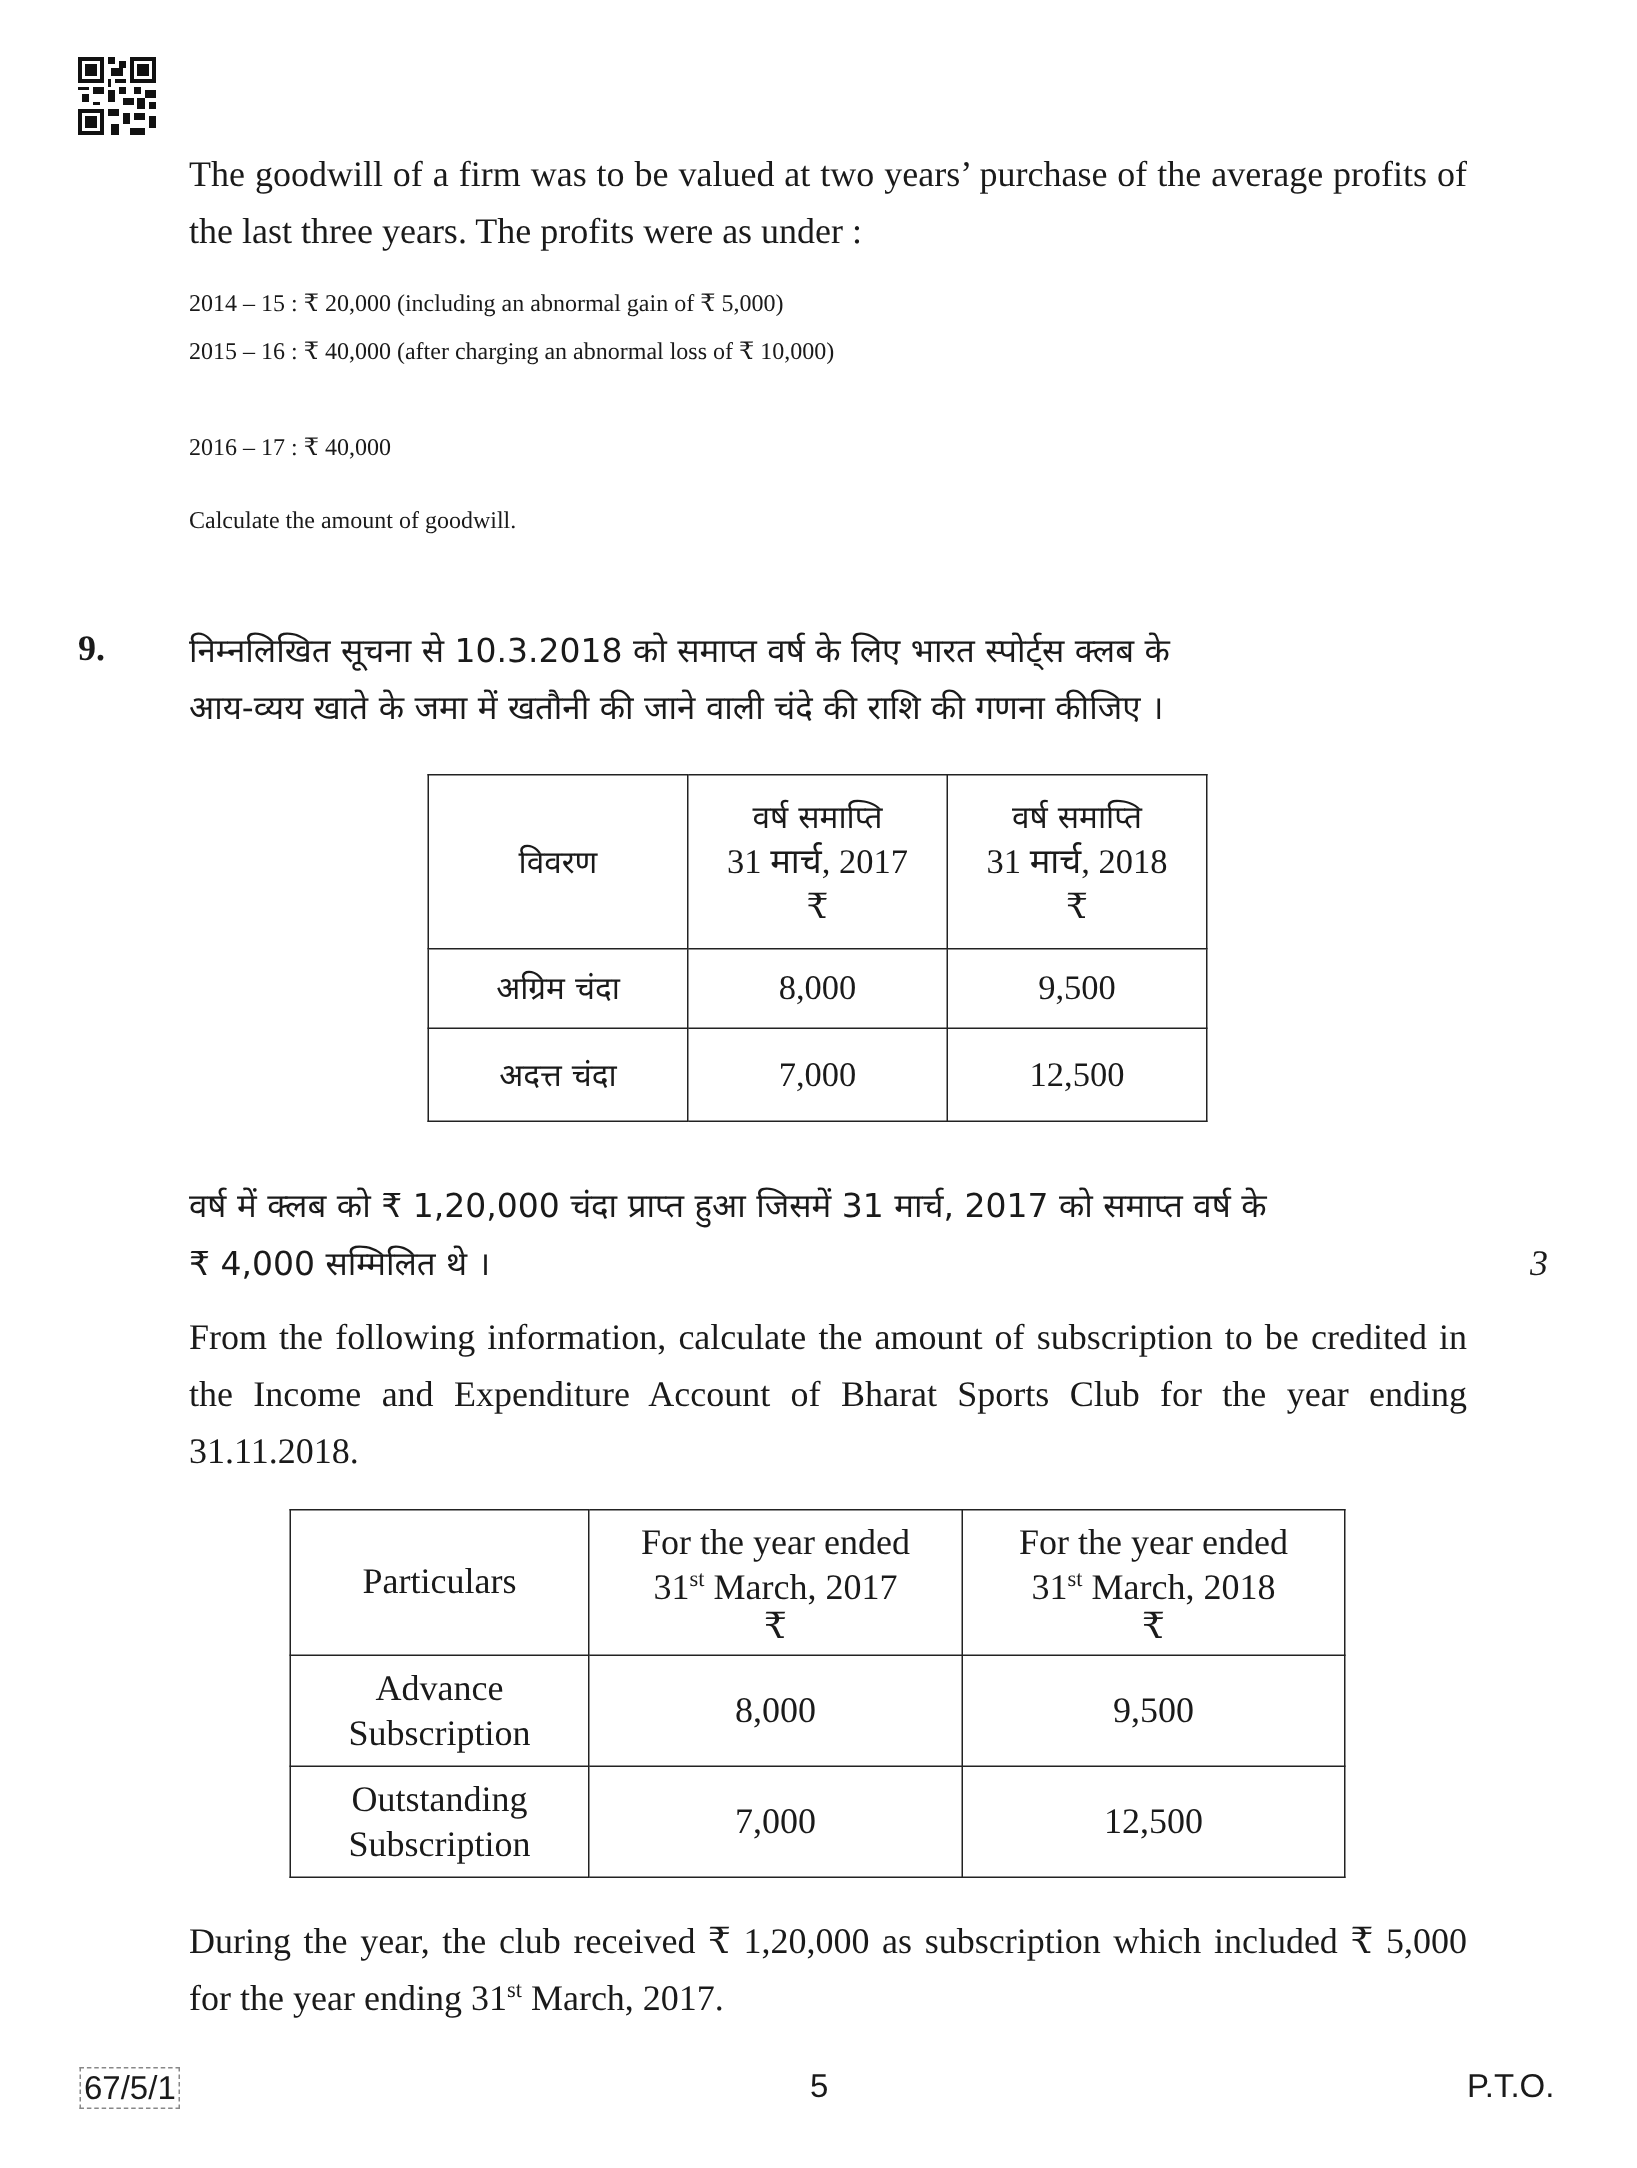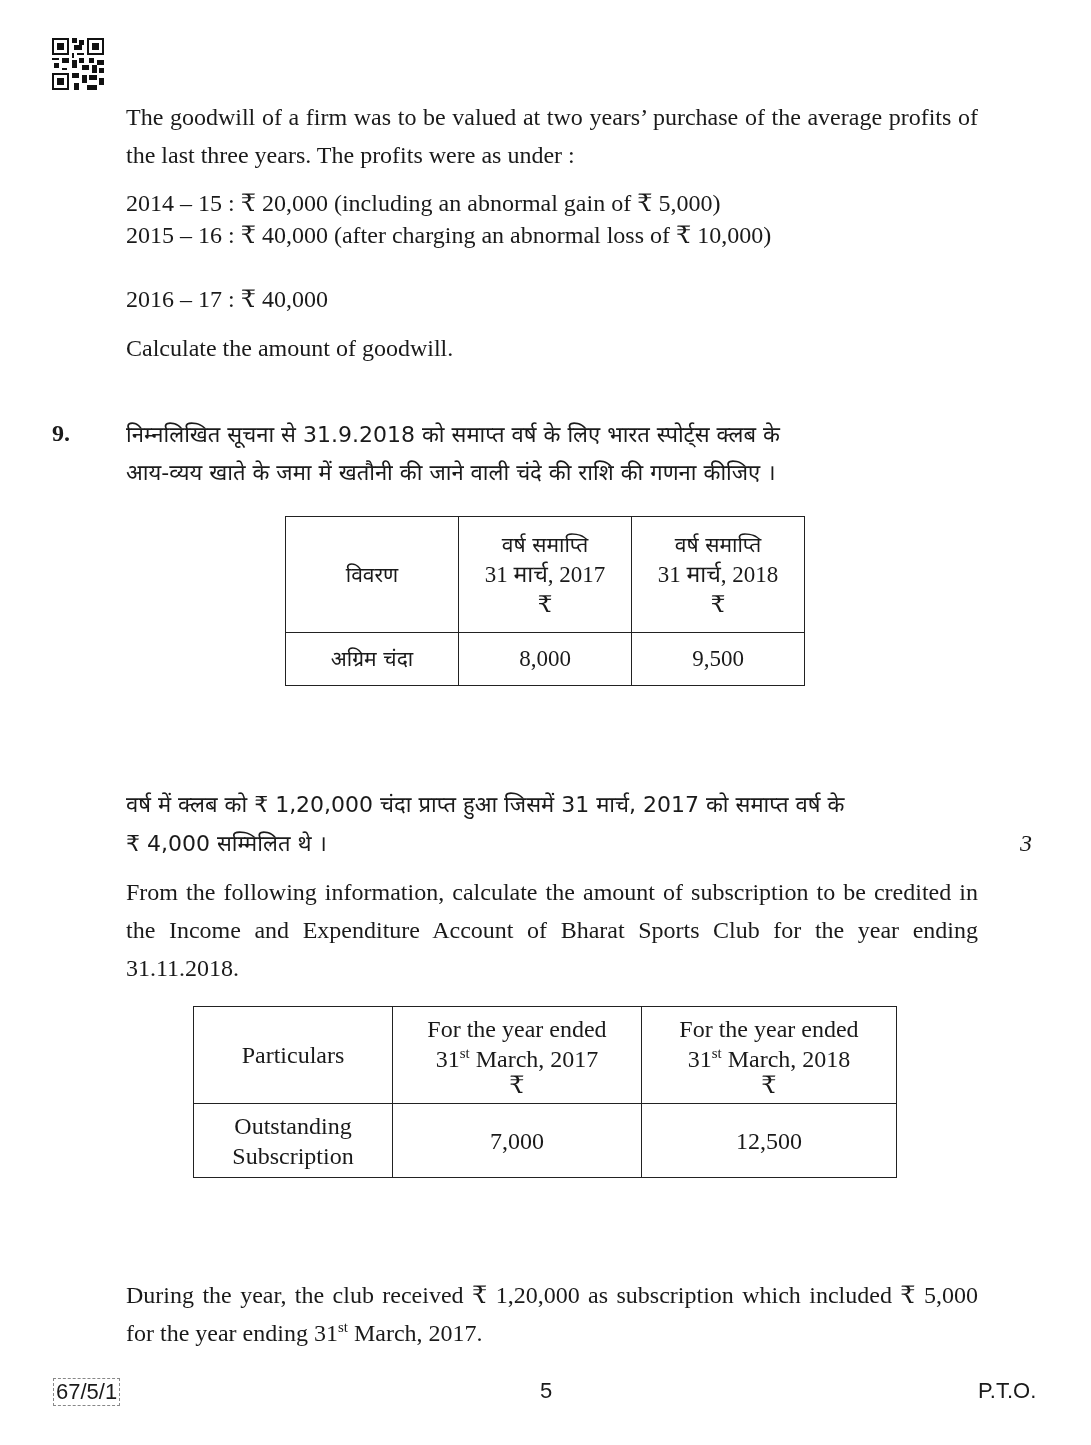--- a/index.html
+++ b/index.html
@@ -13,21 +13,21 @@
     }
     .para {
       position: absolute; left: 126px; width: 852px;
       font-family: "Liberation Serif", "DejaVu Serif", serif;
       font-size: 24px; line-height: 38px; text-align: justify;
       text-align-last: left;
     }
     .line {
       position: absolute; left: 126px;
       font-family: "Liberation Serif", "DejaVu Serif", serif;
-      font-size: 24px; line-height: 30px; white-space: nowrap;
+      font-size: 16px; line-height: 30px; white-space: nowrap;
     }
     .hindi {
       font-family: "DejaVu Sans", "Liberation Sans", sans-serif;
       font-size: 22px;
     }
     .qnum {
       position: absolute; left: 52px; top: 420px;
       font-family: "Liberation Serif", serif; font-weight: bold; font-size: 24px;
     }
     .marks {
@@ -95,21 +95,21 @@
   </g>
 </svg>
 
 <div class="para" style="top:98px;">The goodwill of a firm was to be valued at two years’ purchase of the average profits of the last three years. The profits were as under :</div>
 <div class="line" style="top:188px;">2014 – 15 : ₹ 20,000 (including an abnormal gain of ₹ 5,000)</div>
 <div class="line" style="top:220px;">2015 – 16 : ₹ 40,000 (after charging an abnormal loss of ₹ 10,000)</div>
 <div class="line" style="top:284px;">2016 – 17 : ₹ 40,000</div>
 <div class="line" style="top:333px;">Calculate the amount of goodwill.</div>
 
 <div class="qnum">9.</div>
-<div class="line hindi" style="top:420px;">निम्नलिखित सूचना से 31.9.2018 को समाप्त वर्ष के लिए भारत स्पोर्ट्स क्लब के</div>
+<div class="line hindi" style="top:420px;">निम्नलिखित सूचना से 10.3.2018 को समाप्त वर्ष के लिए भारत स्पोर्ट्स क्लब के</div>
 <div class="line hindi" style="top:458px;">आय-व्यय खाते के जमा में खतौनी की जाने वाली चंदे की राशि की गणना कीजिए ।</div>
 
 <table class="t hi-table">
   <tbody>
       <tr style="height:116px;">
     <td class="lab" style="width:160px;">
       <span>विवरण</span>
     </td>
     <td style="width:160px;">
       <div class="lab">वर्ष समाप्ति</div>
@@ -119,20 +119,25 @@
     <td style="width:160px;">
       <div class="lab">वर्ष समाप्ति</div>
       <div>31 मार्च, 2018</div>
       <div>₹</div>
     </td>
   </tr>
   <tr style="height:53px;">
     <td class="lab">अग्रिम चंदा</td>
     <td>8,000</td>
     <td>9,500</td>
+  </tr>
+  <tr style="height:62px;">
+    <td class="lab">अदत्त चंदा</td>
+    <td>7,000</td>
+    <td>12,500</td>
   </tr>
 </tbody>
   </table>
 
 <div class="line hindi" style="top:790px;">वर्ष में क्लब को ₹ 1,20,000 चंदा प्राप्त हुआ जिसमें 31 मार्च, 2017 को समाप्त वर्ष के</div>
 <div class="line hindi" style="top:829px;">₹ 4,000 सम्मिलित थे ।</div>
 <div class="marks">3</div>
 
 <div class="para" style="top:873px;">From the following information, calculate the amount of subscription to be credited in the Income and Expenditure Account of Bharat Sports Club for the year ending 31.11.2018.</div>
 
@@ -146,20 +151,28 @@
       <div style="line-height:22px;">₹</div>
     </td>
     <td style="width:242px;">
       <div>For the year ended</div>
       <div><span>31</span><sup>st</sup><span> March, 2018</span></div>
       <div style="line-height:22px;">₹</div>
     </td>
   </tr>
   <tr style="height:74px;">
     <td>
+      <div>Advance</div>
+      <div>Subscription</div>
+    </td>
+    <td>8,000</td>
+    <td>9,500</td>
+  </tr>
+  <tr style="height:74px;">
+    <td>
       <div>Outstanding</div>
       <div>Subscription</div>
     </td>
     <td>7,000</td>
     <td>12,500</td>
   </tr>
 </tbody>
   </table>
 
 <div class="para" style="top:1276px;"><span>During the year, the club received ₹ 1,20,000 as subscription which included ₹ 5,000 for the year ending 31</span><sup>st</sup><span> March, 2017.</span></div>

